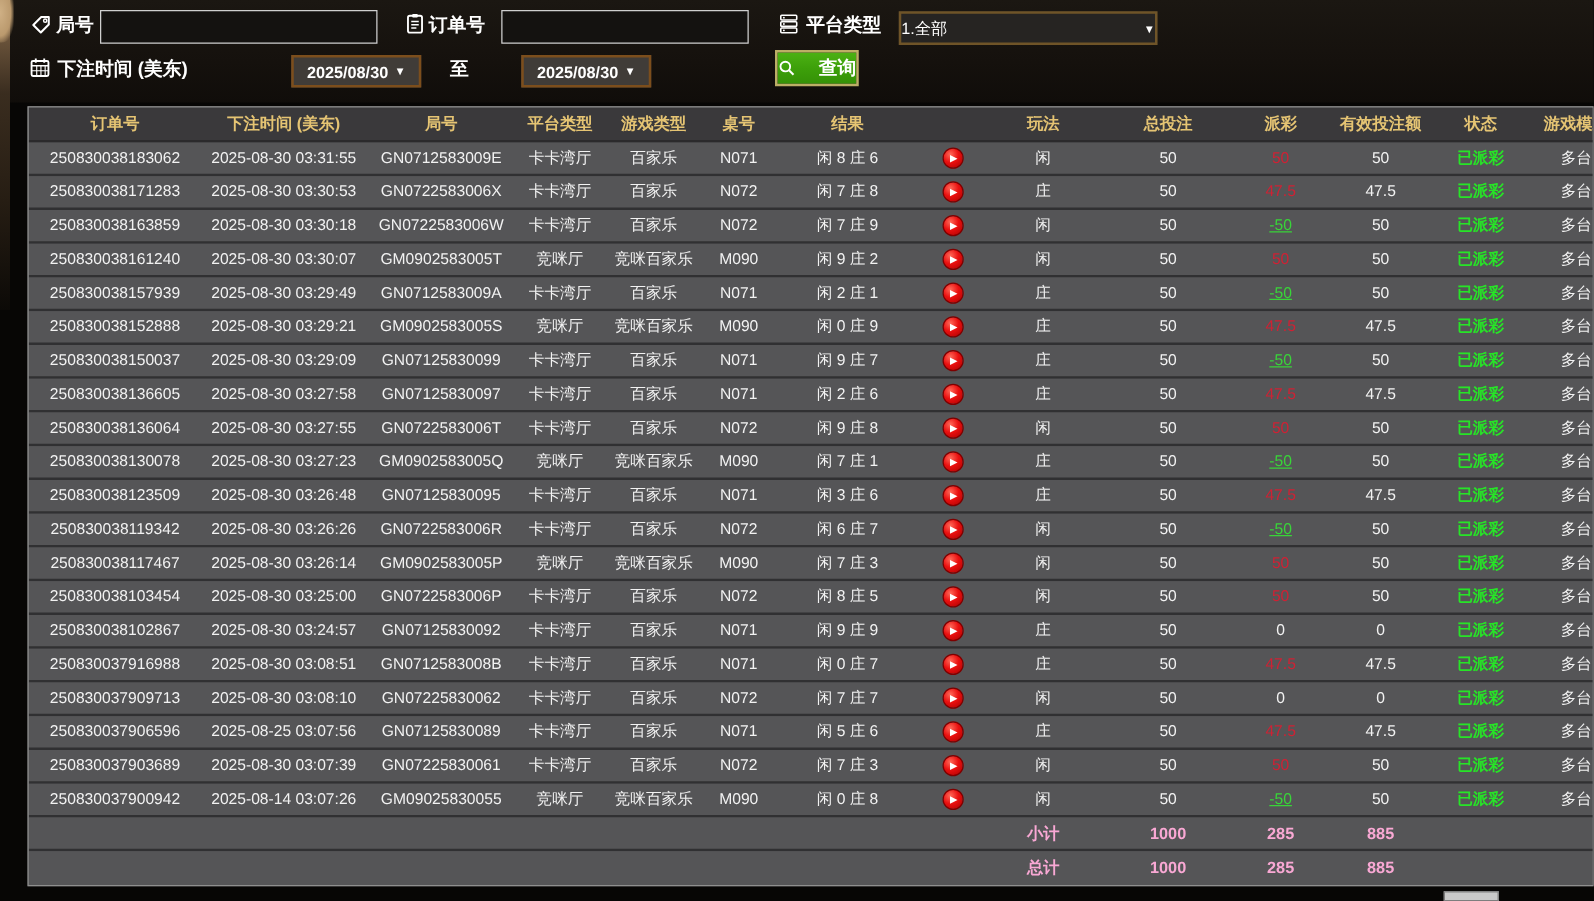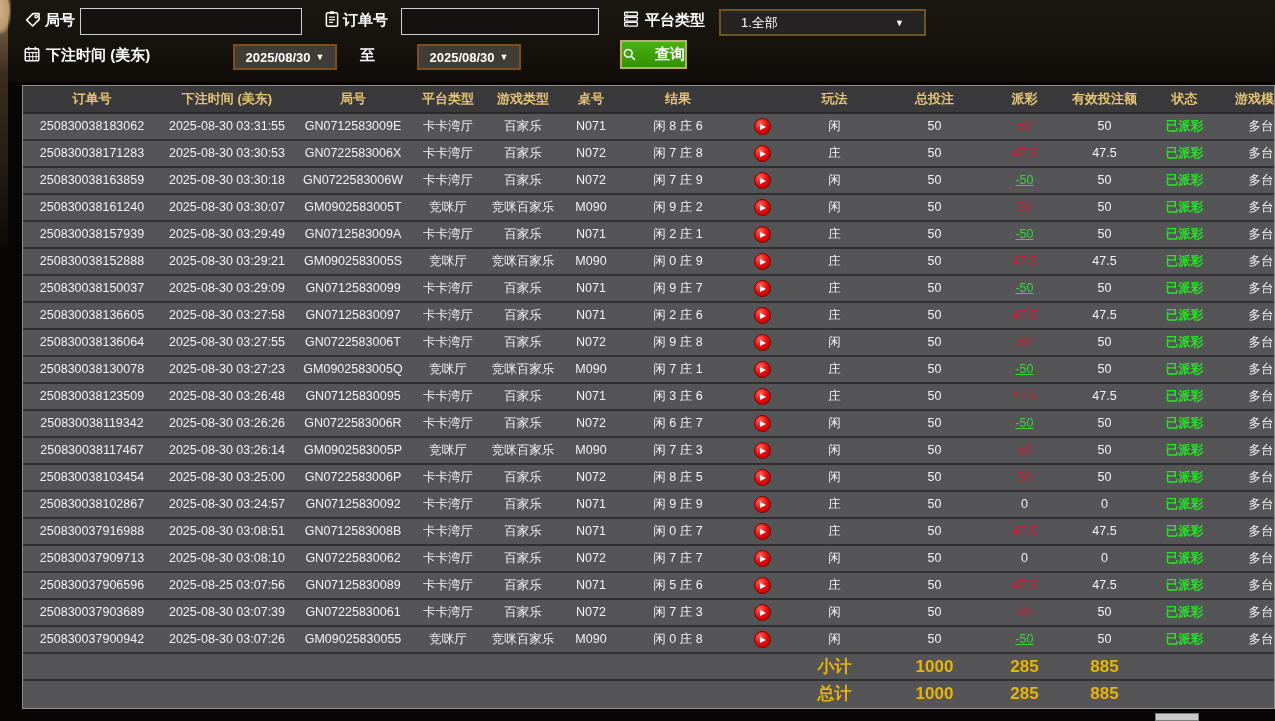--- a/index.html
+++ b/index.html
@@ -24,21 +24,21 @@
   .finput { position:absolute; height:27px; background:#141210; border:1px solid #cfcfcf;
     color:#eee; font-size:13px; padding:0 6px; outline:none; }
 
   .datebtn { position:absolute; height:26px; background:#403c38; border:2px solid #7c4e1c;
     color:#fff; font-weight:bold; font-size:13px; display:flex; align-items:center;
     justify-content:center; gap:5px; cursor:pointer; }
   .datebtn .arr { font-size:9px; }
 
   #platform-select { position:absolute; left:719px; top:9px; width:207px; height:27px;
     background:#262422; border:2px solid #6f5428; color:#fff; font-size:13px;
-    display:flex; align-items:center; padding:0 20px; cursor:pointer; }
+    display:flex; align-items:center; padding:0 0; cursor:pointer; }
   #platform-select .sel-arrow { margin-left:auto; font-size:9px; color:#fff; }
 
   #search-btn { position:absolute; left:620px; top:40px; width:67px; height:29px;
     background:linear-gradient(180deg,#4cb114 0%,#3da00a 50%,#359107 100%);
     border:2px solid #bcae66; color:#fff; font-weight:bold; font-size:15px;
     display:flex; align-items:center; justify-content:center; gap:18px; cursor:pointer; }
   #search-btn svg { width:15px; height:15px; }
 
   
   #grid { position:absolute; left:22px; top:85px; width:1253px; height:624px;
@@ -61,21 +61,21 @@
   .pay-zero { color:#f2f2f2; }
   .st-green { color:#27e427;font-weight:bold; }
 
   .play-wrap { display:flex; align-items:center; justify-content:center; height:25px; }
   .play-circle { width:17px; height:17px; border-radius:50%; cursor:pointer;
     background:radial-gradient(circle at 35% 30%, #ff6a5a 0%, #ea1010 45%, #a80000 100%);
     border:1px solid #7e0000; display:flex; align-items:center; justify-content:center; }
   .play-tri { width:0; height:0; border-left:6px solid #fff;
     border-top:3.5px solid transparent; border-bottom:3.5px solid transparent; margin-left:2px; }
 
-  .sumrow .cell { color:#eab308; font-weight:bold; font-size:17px; }
+  .sumrow .cell { color:#f9a8d4; font-weight:bold; font-size:13px; }
 
   
   #bottom-part { position:absolute; left:1155px; top:713px; width:44px; height:8px;
     background:#c9c9c9; border:1px solid #7e7e7e; }
 </style>
 </head>
 <body>
 
 <div id="stage">
 
@@ -585,21 +585,21 @@
           </div>
           <div class="cell w8">闲</div>
           <div class="cell w9">50</div>
           <div class="cell w10 pay-win">50</div>
           <div class="cell w11">50</div>
           <div class="cell w12 st-green">已派彩</div>
           <div class="cell w13">多台</div>
         </div>
         <div class="trow">
           <div class="cell w0">250830037900942</div>
-          <div class="cell w1">2025-08-30 03:07:26</div>
+          <div class="cell w1">2025-08-14 03:07:26</div>
           <div class="cell w2">GM09025830055</div>
           <div class="cell w3">竞咪厅</div>
           <div class="cell w4">竞咪百家乐</div>
           <div class="cell w5">M090</div>
           <div class="cell w6">闲 0 庄 8</div>
           <div class="cell w7">
             <span class="play-wrap">
               <span class="play-circle">
                 <span class="play-tri"></span>
               </span>

